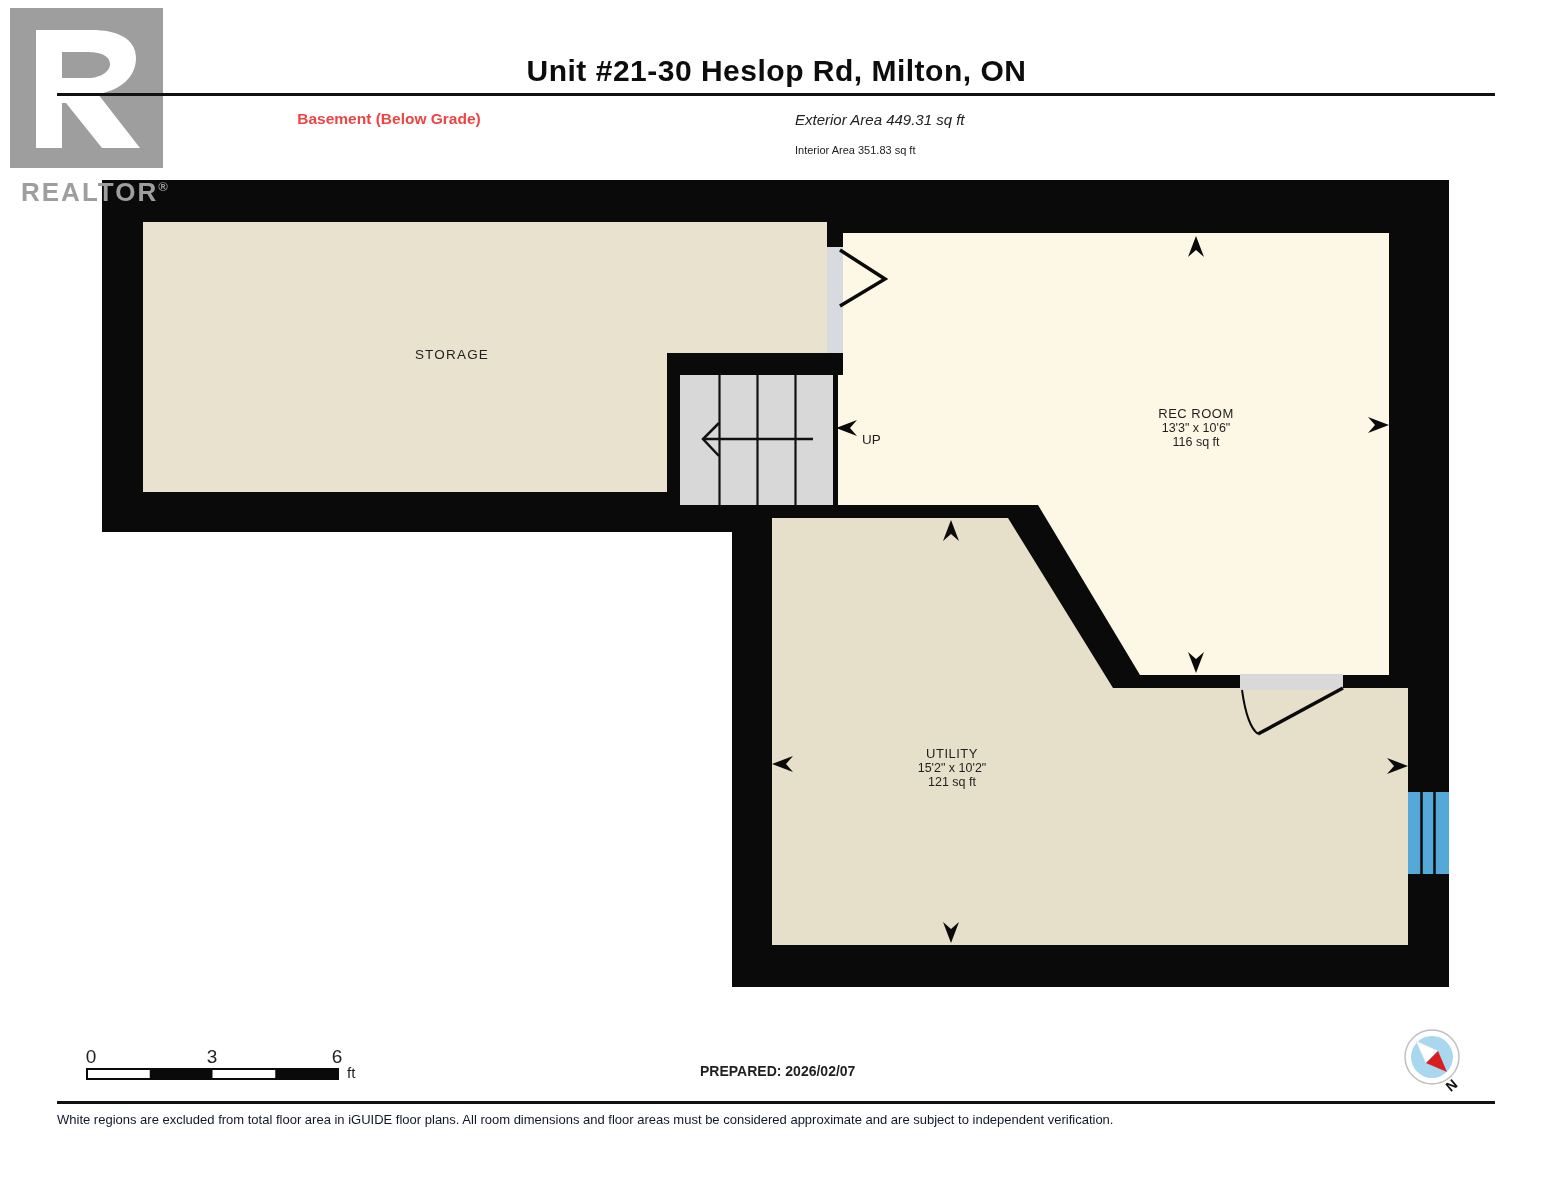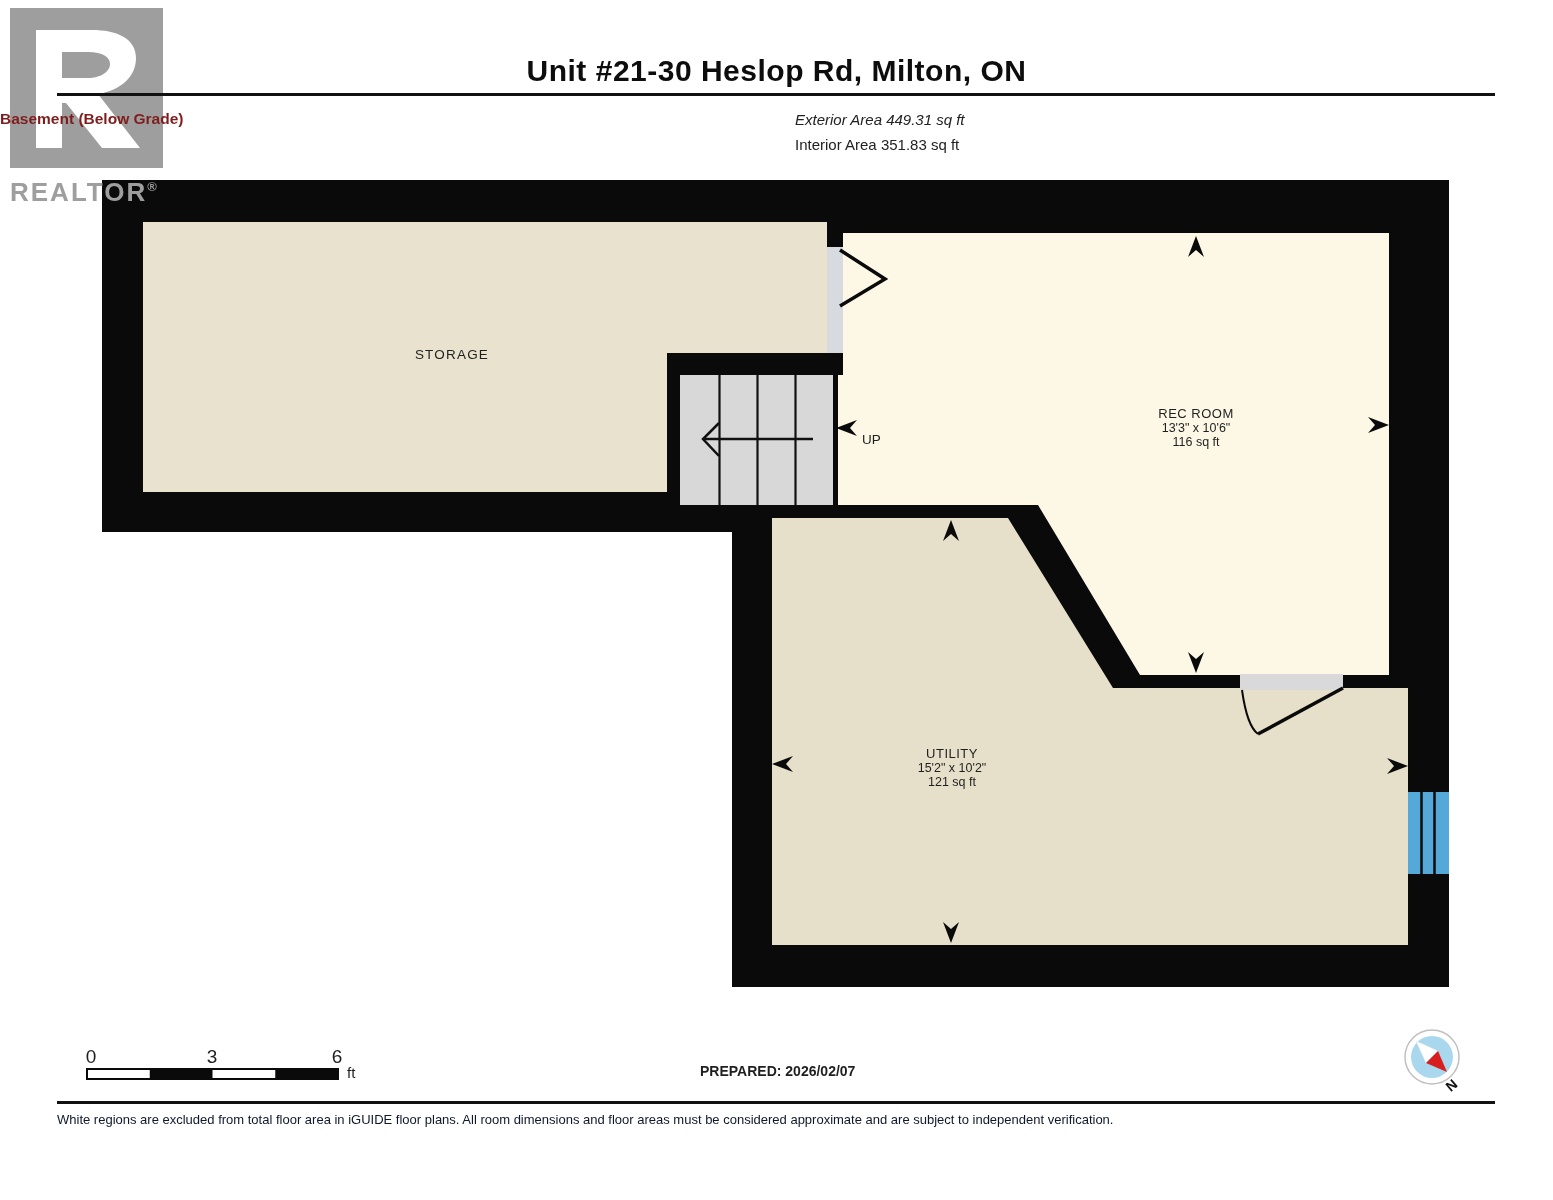--- a/index.html
+++ b/index.html
@@ -2,28 +2,28 @@
 <html><head>
 <meta charset="utf-8">
 <style>
   html,body{margin:0;padding:0;background:#ffffff;}
   .page{position:relative;width:1553px;height:1200px;background:#fff;overflow:hidden;
         font-family:"Liberation Sans",sans-serif;}
   .plan-svg{position:absolute;left:0;top:0;z-index:1;}
   .hdr-title{position:absolute;top:54px;left:0;width:100%;text-align:center;
              font-size:30px;font-weight:bold;color:#0d0d0d;z-index:6;letter-spacing:0.5px;}
   .hdr-line{position:absolute;top:93px;left:57px;width:1438px;height:3px;background:#111;z-index:5;}
-  .floor-label{position:absolute;top:110px;left:0;width:778px;text-align:left;
-               font-size:15.5px;font-weight:bold;color:#7f1d1d;z-index:6;}
+  .floor-label{position:absolute;top:110px;left:0;width:778px;text-align:center;
+               font-size:15.5px;font-weight:bold;color:#ef4444;z-index:6;}
   .area-ext{position:absolute;top:111px;left:795px;font-size:15px;color:#222;z-index:6;font-style:italic;}
-  .area-int{position:absolute;top:136px;left:795px;font-size:15px;color:#222;z-index:6;}
+  .area-int{position:absolute;top:144px;left:795px;font-size:11px;color:#222;z-index:6;}
   .logo{position:absolute;left:10px;top:8px;z-index:4;}
   .logo-box{width:153px;height:160px;background:#9e9e9e;position:relative;}
   .logo-word{margin-top:9px;font-size:26px;font-weight:bold;color:#9e9e9e;
-             letter-spacing:2px;white-space:nowrap;}
+             letter-spacing:2px;white-space:nowrap;margin-left:11px;}
   .logo-word sup{font-size:13px;}
   .footer-line{position:absolute;top:1101px;left:57px;width:1438px;height:3px;background:#111;z-index:2;}
   .disclaimer{position:absolute;top:1112px;left:57px;font-size:13px;color:#0f172a;z-index:2;white-space:nowrap;}
   .watermark{position:absolute;top:1114px;left:420px;width:730px;text-align:center;
              font-size:41px;color:#c8c8c8;letter-spacing:1px;z-index:3;opacity:0.88;
              text-shadow:0 0 4px #fff,0 0 8px #fff,0 0 12px #fff;white-space:nowrap;}
   .plan-text{fill:#1f1f1f;}
 </style>
 </head>
 <body>

